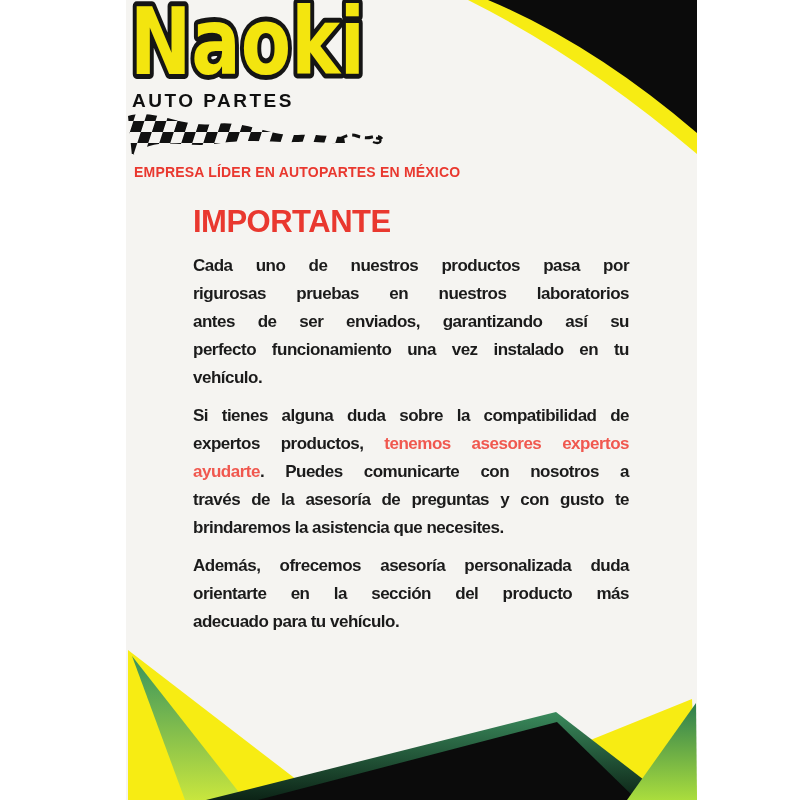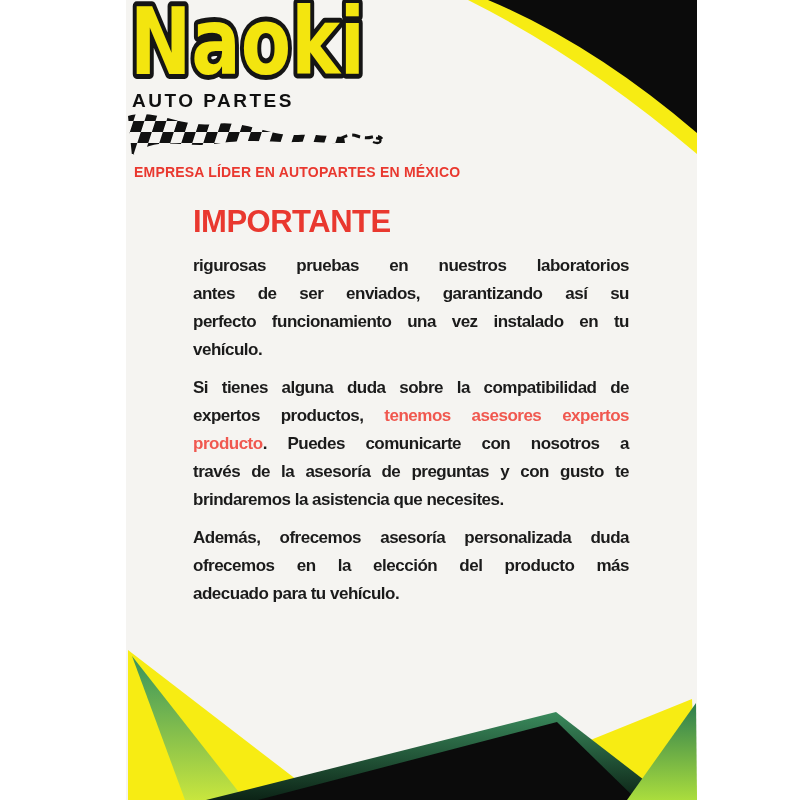--- a/index.html
+++ b/index.html
@@ -63,35 +63,36 @@
       <path d="M214,29 q9,-6 17,-3 t15,1 t10,2" fill="none" stroke="#111111" stroke-width="3" stroke-dasharray="8 5"></path>
       <path d="M250,28 q6,1 4,4 q-2,2 -7,0" fill="none" stroke="#111111" stroke-width="2.4"></path>
     </svg>
 
     <div class="tagline">EMPRESA LÍDER  EN AUTOPARTES EN MÉXICO</div>
 
     <h1 class="heading">IMPORTANTE</h1>
 
     <div class="body-text">
         <div class="para">
+          <div class="line"><span>Cada uno de nuestros productos pasa por</span></div>
           <div class="line"><span>rigurosas pruebas en nuestros laboratorios</span></div>
           <div class="line"><span>antes de ser enviados, garantizando así su</span></div>
           <div class="line"><span>perfecto funcionamiento una vez instalado en tu</span></div>
           <div class="line last"><span>vehículo.</span></div>
         </div>
         <div class="para">
           <div class="line"><span>Si tienes alguna duda sobre la compatibilidad de</span></div>
           <div class="line"><span>expertos productos, </span><span class="red">tenemos asesores expertos</span></div>
-          <div class="line"><span class="red">producto</span><span>. Puedes comunicarte con nosotros a</span></div>
+          <div class="line"><span class="red">ayudarte</span><span>. Puedes comunicarte con nosotros a</span></div>
           <div class="line"><span>través de la asesoría de preguntas y con gusto te</span></div>
           <div class="line last"><span>brindaremos la asistencia que necesites.</span></div>
         </div>
         <div class="para">
           <div class="line"><span>Además, ofrecemos asesoría personalizada duda</span></div>
-          <div class="line"><span>ofrecemos en la elección del producto más</span></div>
+          <div class="line"><span>orientarte en la sección del producto más</span></div>
           <div class="line last"><span>adecuado para tu vehículo.</span></div>
         </div>
       </div>
 
     <svg class="deco-bottom" viewBox="0 0 571 160" aria-hidden="true">
       <defs>
         <linearGradient id="gl" x1="0" y1="0" x2="0" y2="1">
           <stop offset="0" stop-color="#37925d"></stop>
           <stop offset="1" stop-color="#c8e63e"></stop>
         </linearGradient>

